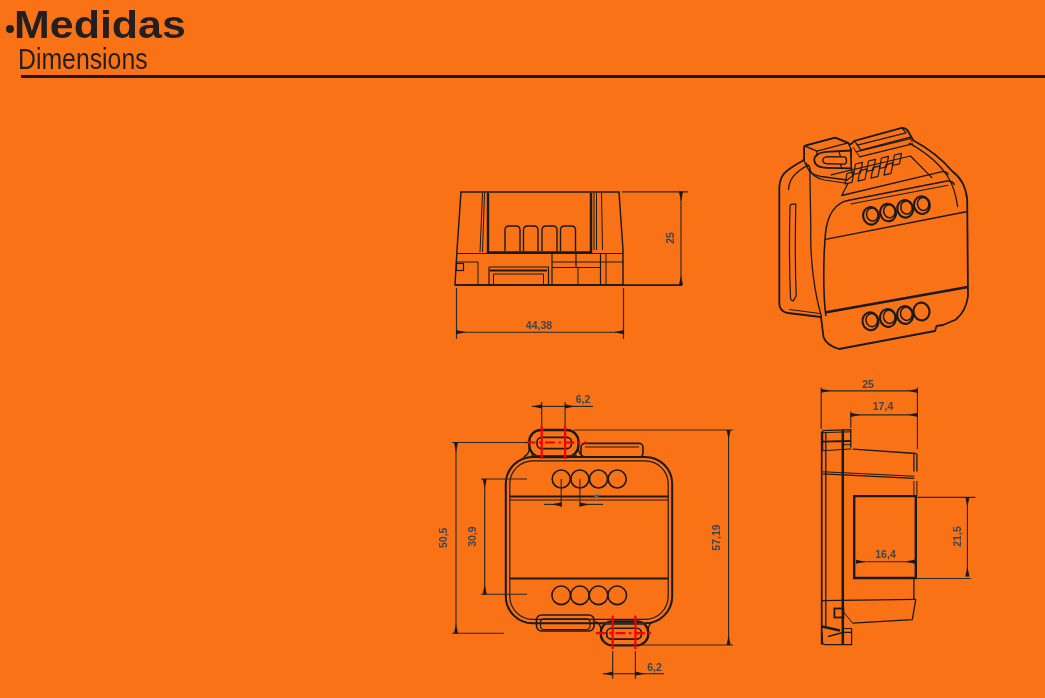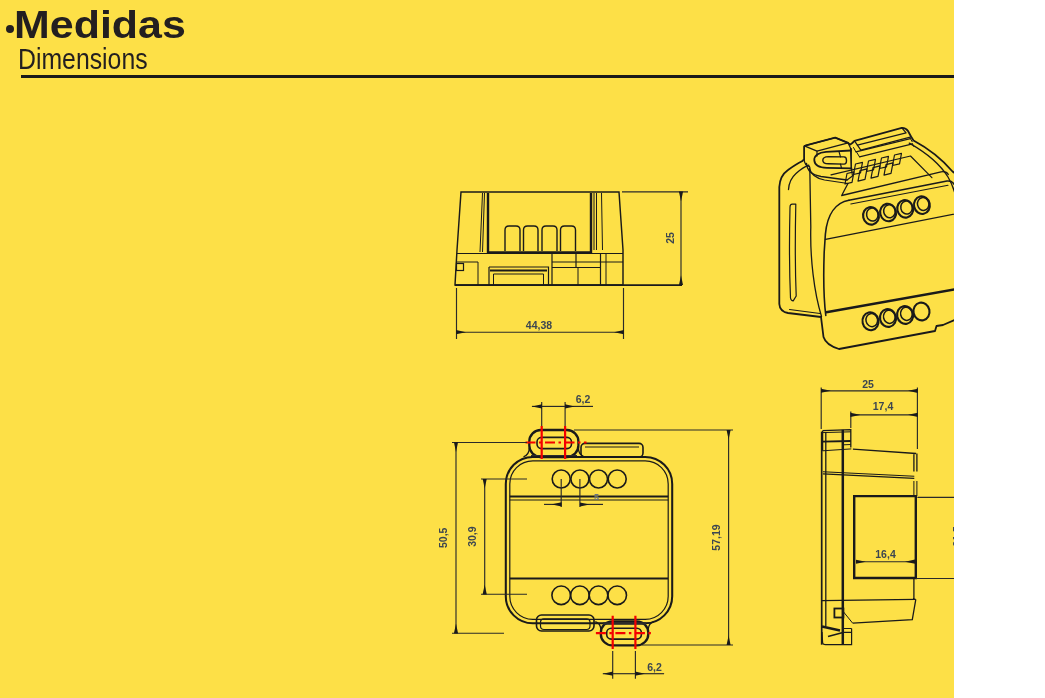--- a/index.html
+++ b/index.html
@@ -1,16 +1,16 @@
 <!DOCTYPE html>
 <html><head>
 <meta charset="utf-8">
 <style>
 html,body{margin:0;padding:0;background:#ffffff;}
-#page{position:relative;width:954px;height:698px;background:#fde047;overflow:hidden;font-family:"Liberation Sans",sans-serif;}
+#page{position:relative;width:1045px;height:698px;background:#f97316;overflow:hidden;font-family:"Liberation Sans",sans-serif;}
 .t1{position:absolute;left:14.3px;top:4.4px;font-weight:bold;font-size:38px;color:#231f20;transform:scaleX(1.13);transform-origin:left top;}
 .t2{position:absolute;left:18.2px;top:42px;font-size:30px;color:#231f20;transform:scaleX(0.827);transform-origin:left top;}
 .blt{position:absolute;left:6.3px;top:25.2px;width:8px;height:8px;border-radius:50%;background:#231f20;}
 .rule{position:absolute;left:21px;top:75.4px;width:1024px;height:2.2px;background:#1a1a1a;}
 svg{position:absolute;left:0;top:0;}
 </style>
 </head>
 <body>
 <div id="page">
 <div class="blt"></div>

